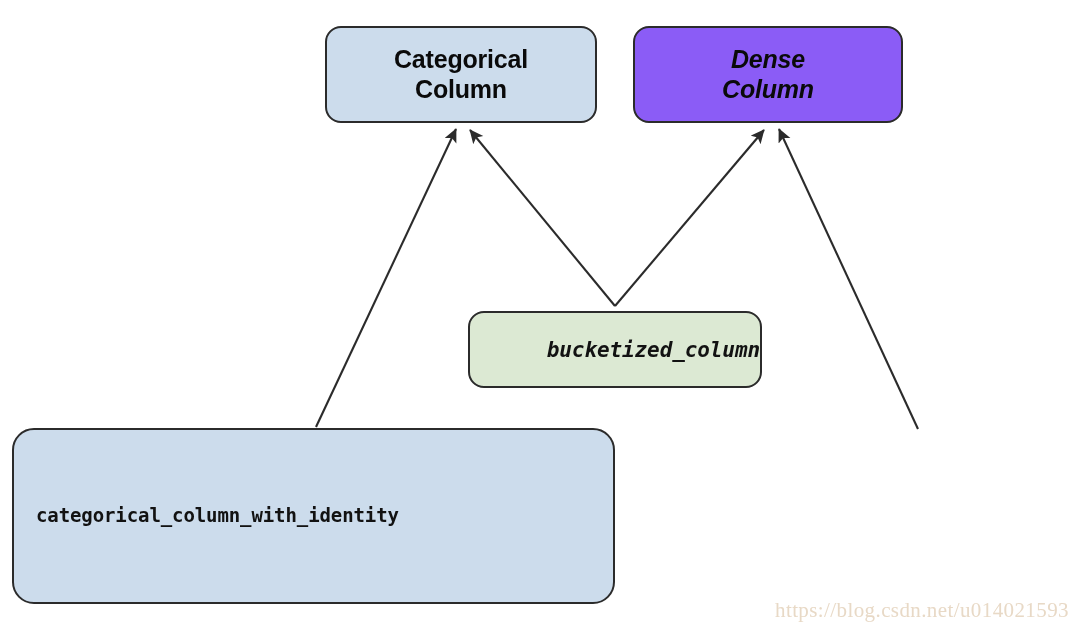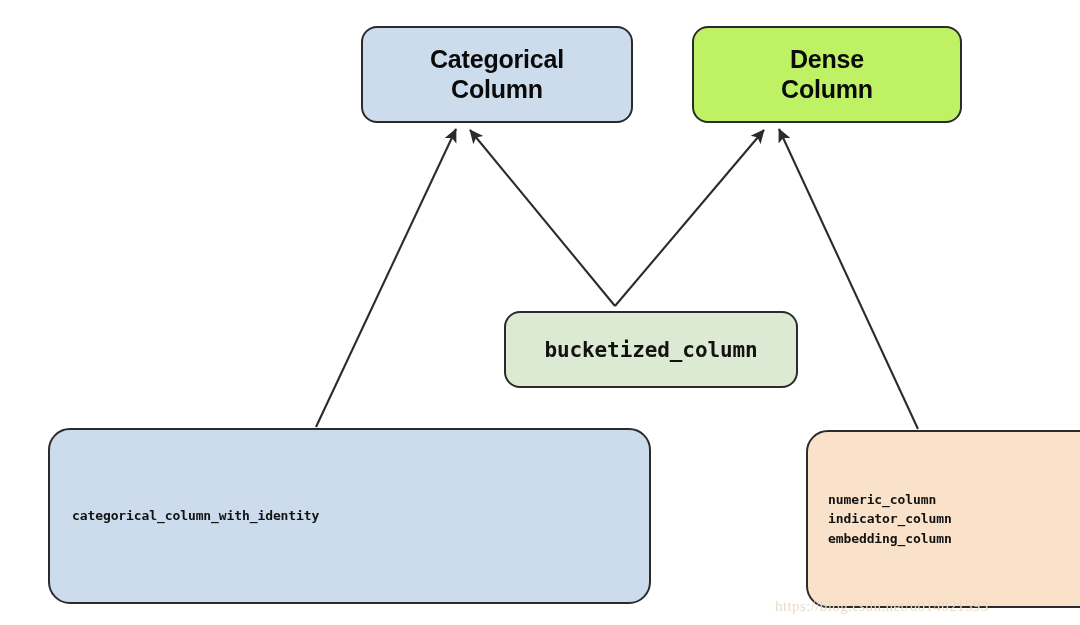--- a/index.html
+++ b/index.html
@@ -22,64 +22,65 @@
     height: 625px;
     pointer-events: none;
     z-index: 1;
   }
   .node {
     position: absolute;
     box-sizing: border-box;
     border: 2px solid #2b2b2b;
     border-radius: 16px;
     z-index: 2;
-    margin-left: 36px;
   }
   .node-title {
     display: flex;
     flex-direction: column;
     align-items: center;
     justify-content: center;
     font-family: "Liberation Sans", sans-serif;
     font-weight: bold;
     font-size: 25px;
     line-height: 1.18;
     color: #0a0a0a;
     letter-spacing: -0.2px;
   }
   .node-list {
     display: flex;
     flex-direction: column;
     justify-content: center;
     font-family: "DejaVu Sans Mono", monospace;
     font-weight: bold;
-    font-size: 13px;
+    font-size: 19px;
     line-height: 1.47;
     color: #121212;
     letter-spacing: -0.1px;
   }
   .node-mono-center {
     display: flex;
     align-items: center;
-    justify-content: center;
+    justify-content: flex-end;
     font-family: "DejaVu Sans Mono", monospace;
     font-weight: bold;
     font-size: 21px;
     color: #121212;
     letter-spacing: -0.1px;
+    font-style: italic;
   }
 
   
   #node-categorical {
     left: 325px; top: 26px; width: 272px; height: 97px;
     background: #ccdcec;
   }
   #node-dense {
-    left: 656px; top: 26px; width: 270px; height: 97px;
-    background: #bef264;
+    left: 633px; top: 26px; width: 270px; height: 97px;
+    background: #8b5cf6;
+    font-style: italic;
   }
   #node-bucketized {
     left: 468px; top: 311px; width: 294px; height: 77px;
     background: #dce9d3;
   }
   #node-categorical-fns {
     left: 12px; top: 428px; width: 603px; height: 176px;
     background: #ccdcec;
     padding-left: 22px;
     border-radius: 22px;
@@ -90,21 +91,21 @@
     padding-left: 20px;
     border-radius: 22px;
   }
   .fn-line { white-space: pre; }
 
   #watermark {
     position: absolute;
     left: 775px;
     top: 598px;
     font-family: "Liberation Serif", serif;
-    font-size: 15px;
+    font-size: 21px;
     color: #e8d9c6;
     letter-spacing: 0.4px;
     white-space: nowrap;
     z-index: 3;
   }
 </style>
 </head>
 <body>
 
 <div id="stage">
@@ -136,21 +137,16 @@
   </div>
 
   <div class="node node-mono-center" id="node-bucketized">
     <span>bucketized_column</span>
   </div>
 
   <div class="node node-list" id="node-categorical-fns">
     <span class="fn-line">categorical_column_with_identity</span>
   </div>
 
-  <div class="node node-list" id="node-dense-fns">
-    <span class="fn-line">numeric_column</span>
-    <span class="fn-line">indicator_column</span>
-    <span class="fn-line">embedding_column</span>
-  </div>
 
   <div id="watermark">https://blog.csdn.net/u014021593</div>
 
 </div>
 
 </body></html>

